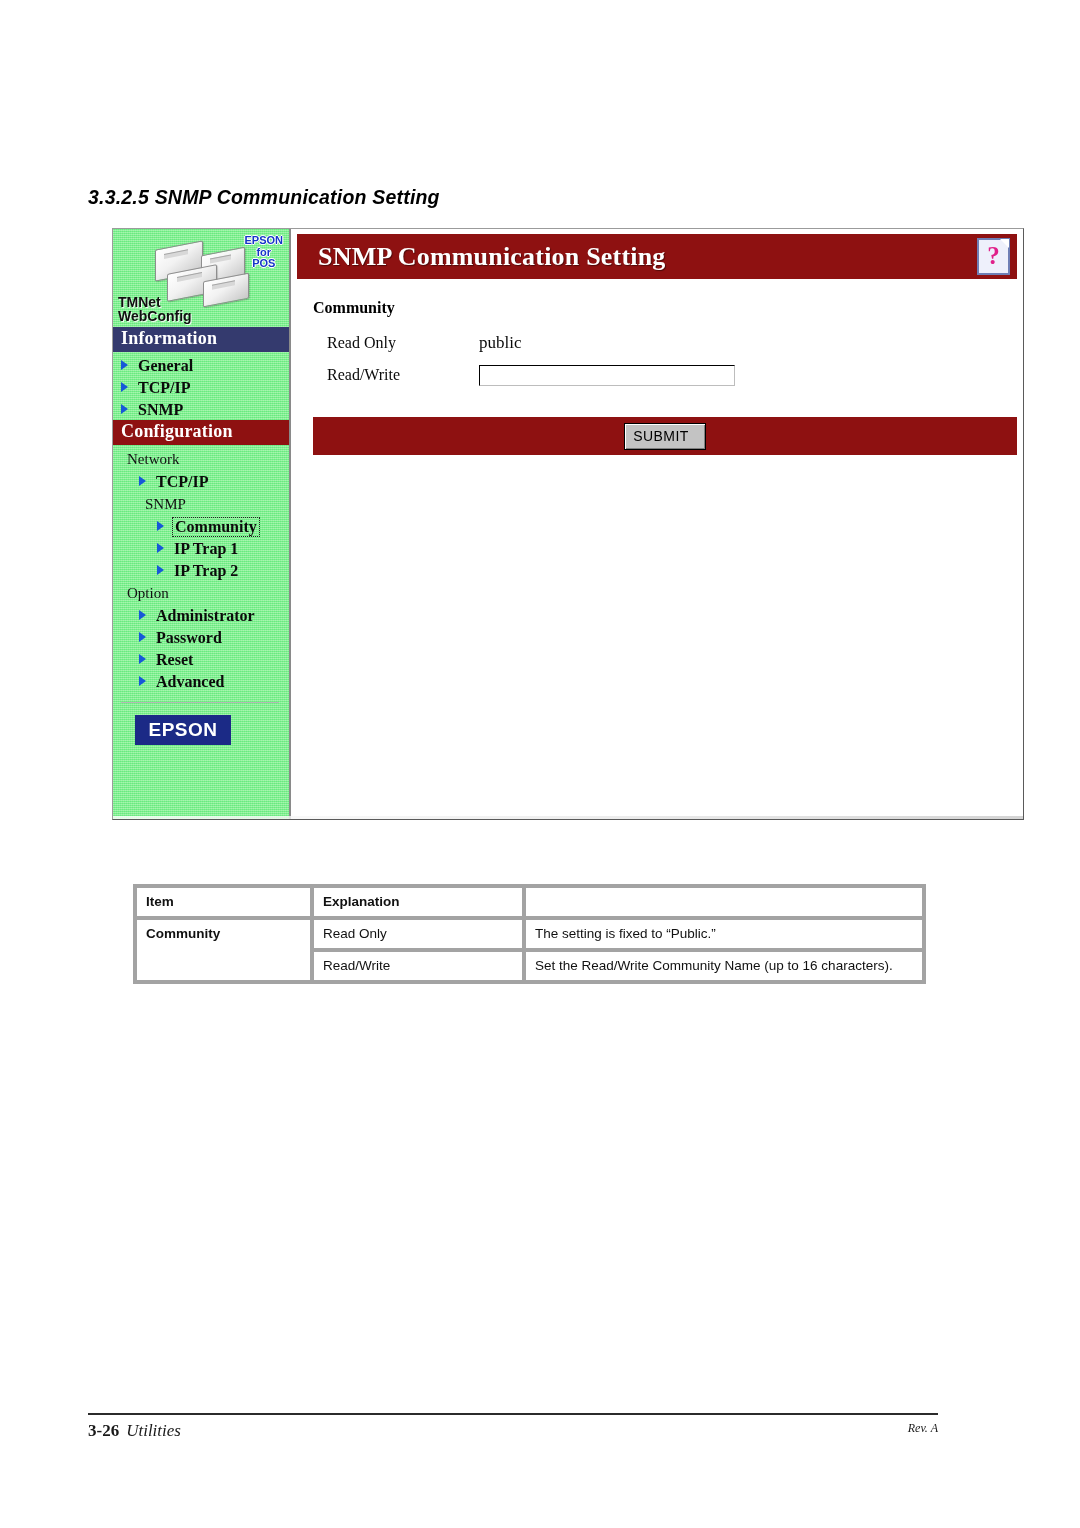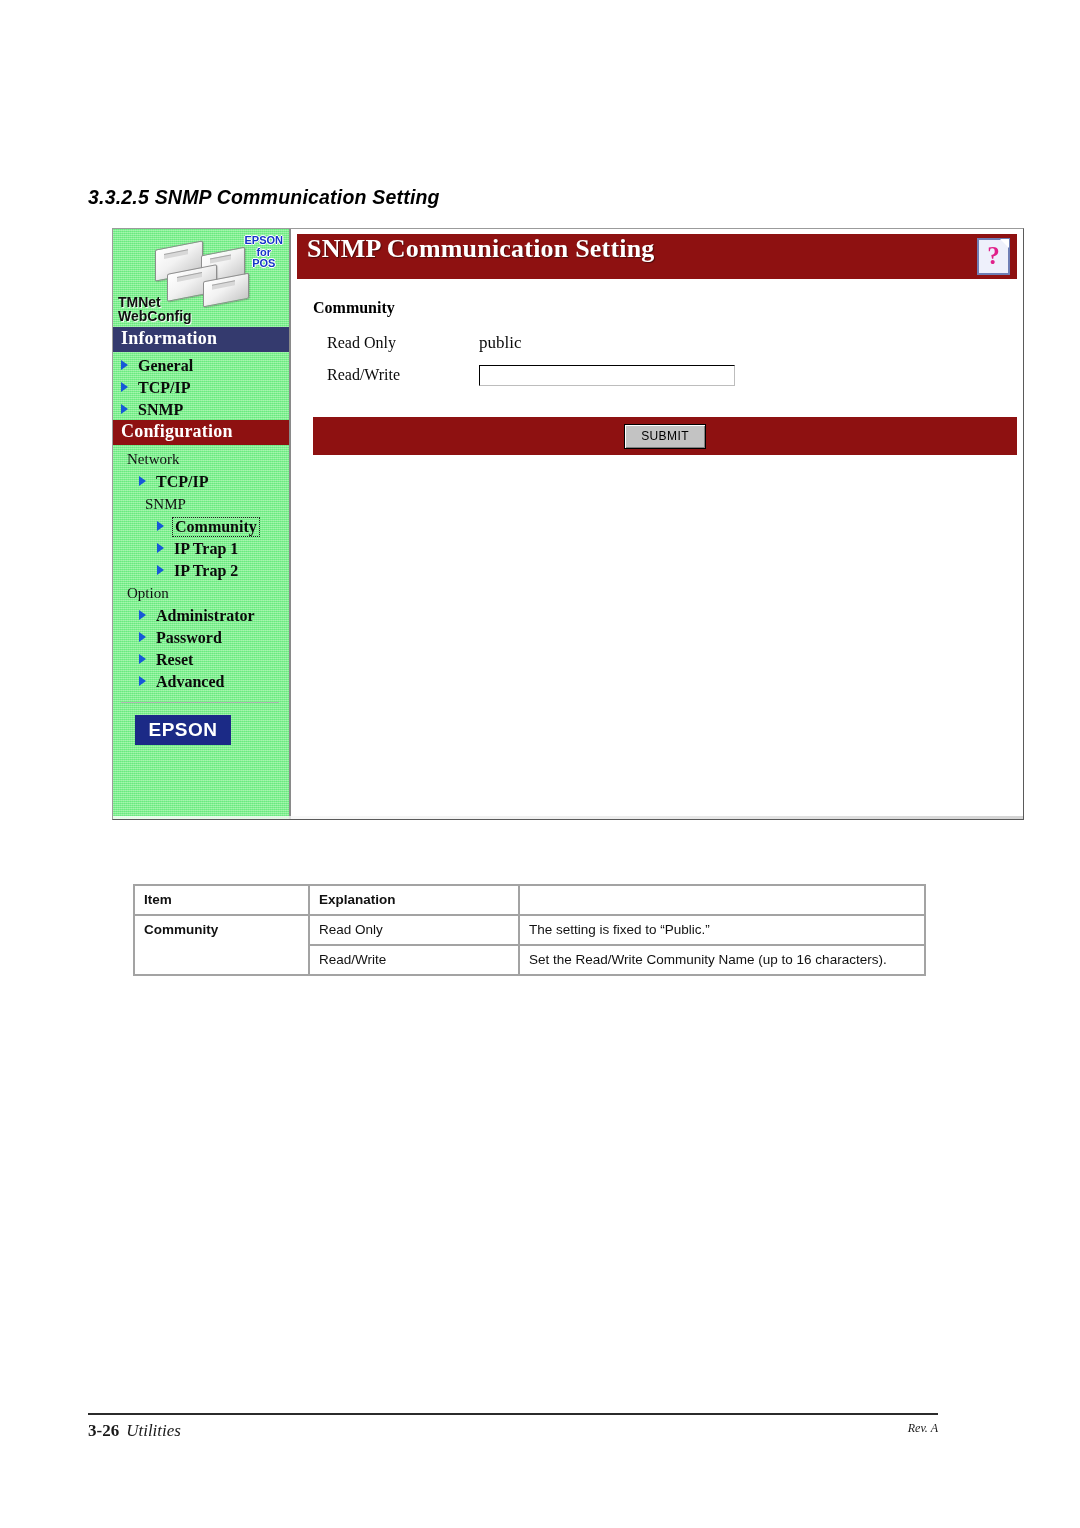--- a/index.html
+++ b/index.html
@@ -207,21 +207,22 @@
     flex: 1 1 auto;
     background: #ffffff;
     padding: 5px 6px 0 6px;
     box-sizing: border-box;
   }
   .page-banner {
     position: relative;
     background: #8e1111;
     height: 45px;
     display: flex;
-    padding-left: 10px;
+    align-items: center;
+    padding-left: 21px;
     box-sizing: border-box;
   }
   .page-banner .title {
     font-family: "Liberation Serif", serif;
     font-weight: bold;
     font-size: 26px;
     color: #ffffff;
     letter-spacing: .2px;
     text-shadow: 1px 1px 1px rgba(0,0,0,.45);
   }
@@ -302,40 +303,40 @@
     align-items: center;
     justify-content: center;
   }
   .submit-btn {
     background: #c3c3c3;
     border: 1px solid #000000;
     box-shadow:
       inset 1px 1px 0 #ffffff,
       inset -1px -1px 0 #808080;
     font-family: "Liberation Sans", sans-serif;
-    font-size: 12px;
+    font-size: 14px;
     color: #000000;
-    padding: 4px 16px 5px 16px;
+    padding: 4px 16px 5px 8px;
     letter-spacing: .4px;
     cursor: pointer;
   }
 
   
   .exp-table {
     position: absolute;
     left: 133px;
     top: 884px;
     width: 793px;
     border-collapse: collapse;
     font-family: "Liberation Sans", sans-serif;
     font-size: 13.5px;
     color: #111111;
   }
   .exp-table td, .exp-table th {
-    border: 2px solid #a3a3a3;
+    border: 4px solid #a3a3a3;
     text-align: left;
     font-weight: normal;
     padding: 6px 9px 7px 9px;
     vertical-align: middle;
   }
   .exp-table thead th {
     font-weight: bold;
     border-bottom-width: 2px;
   }
   .exp-table .c1 { width: 155px; }

